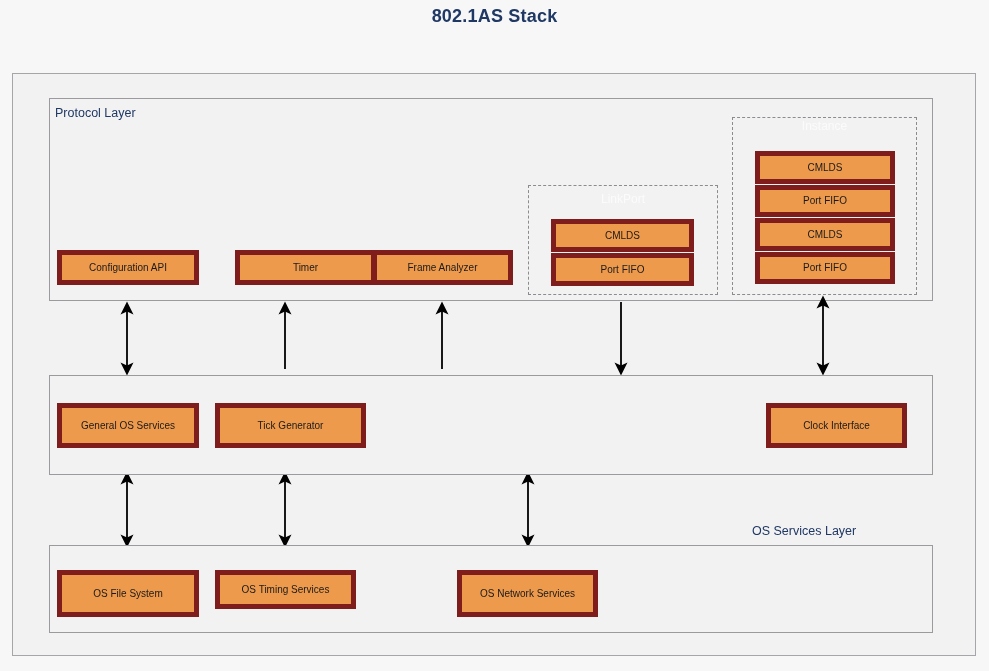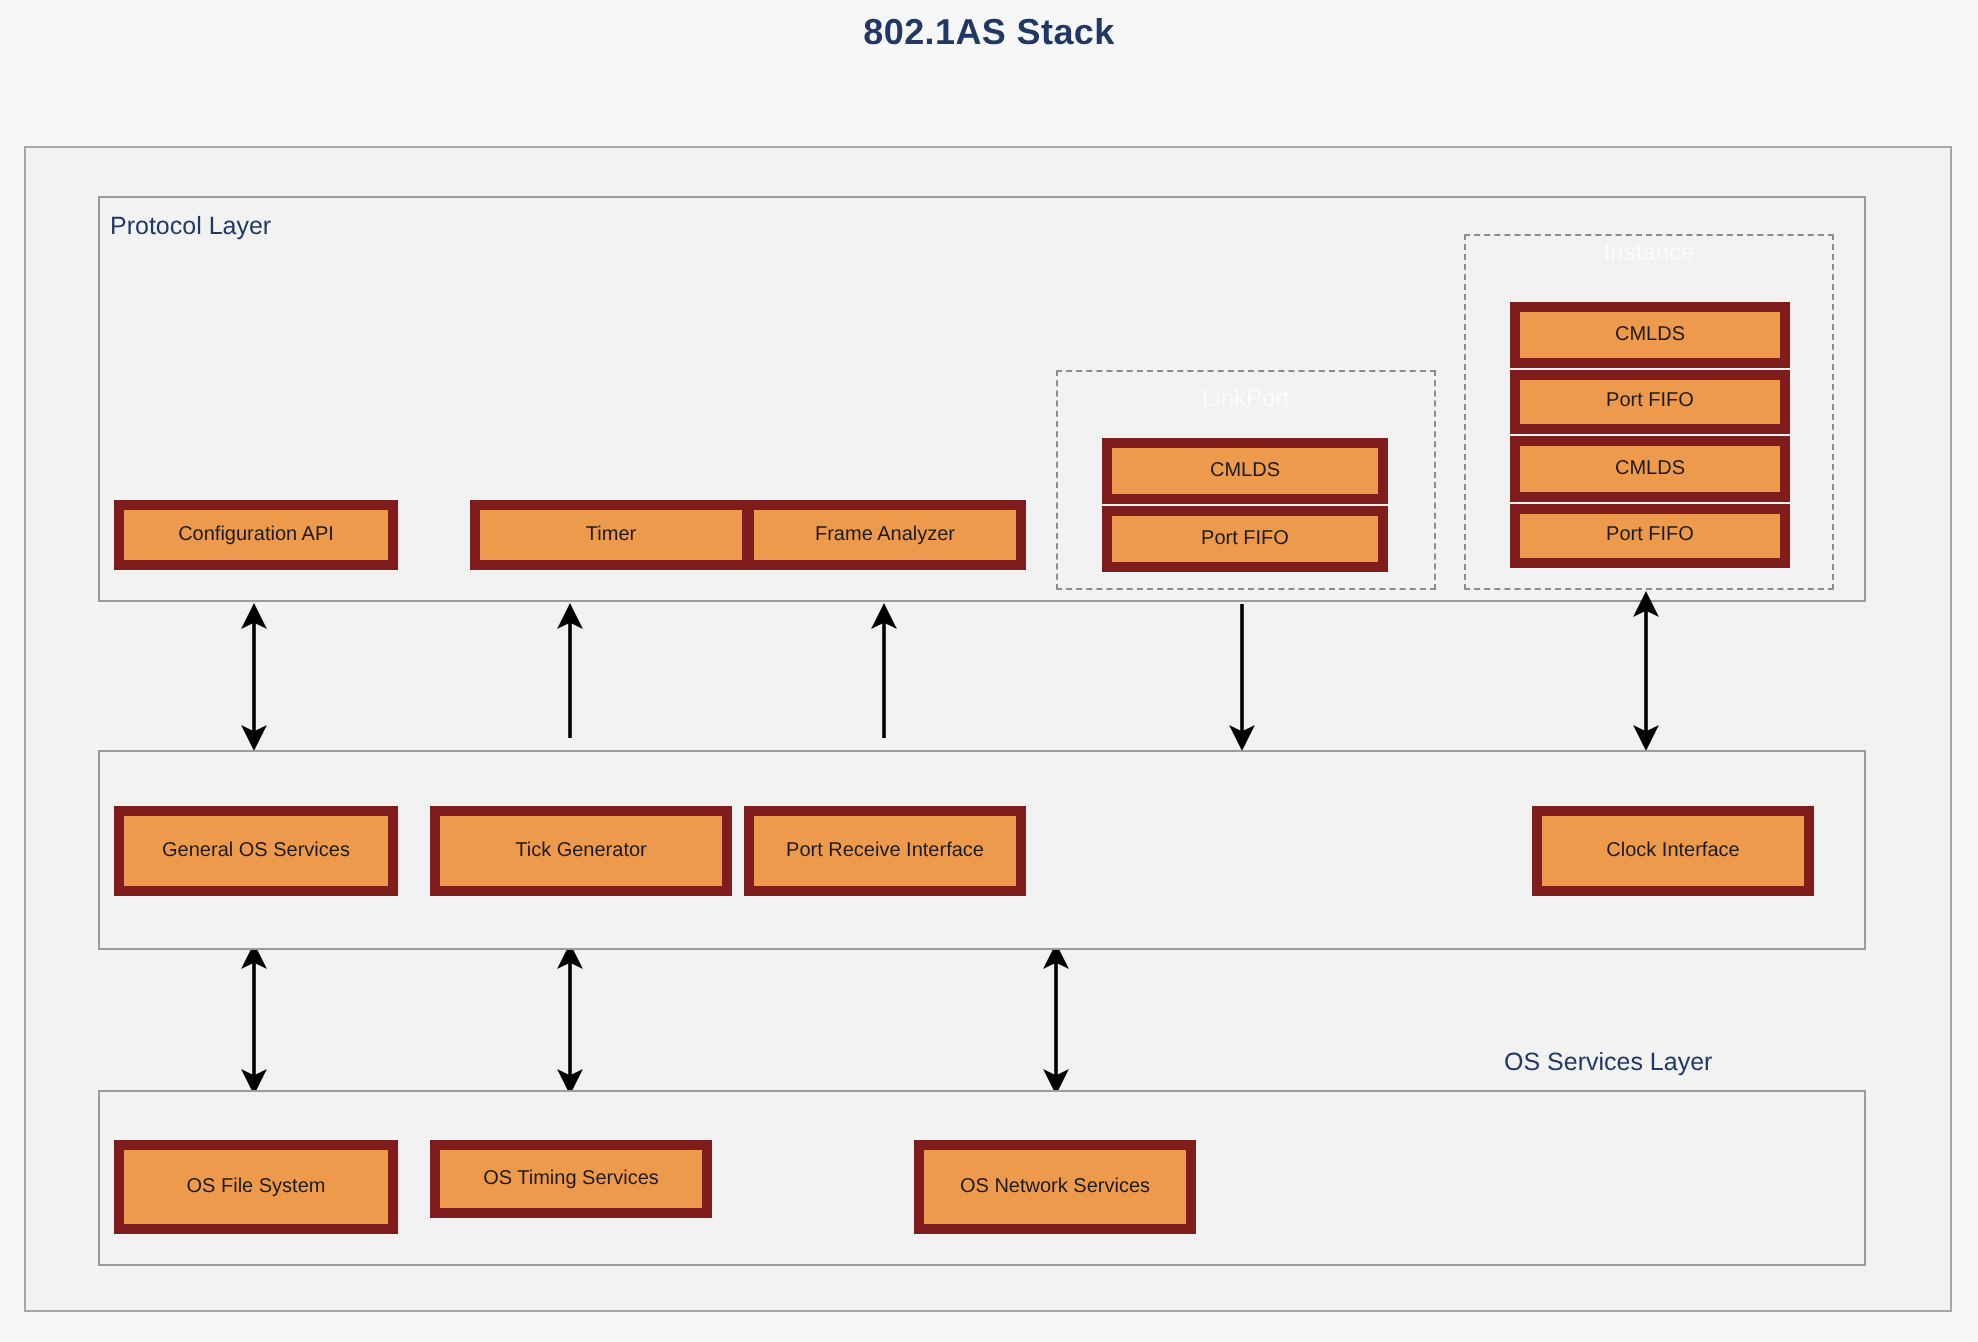--- a/index.html
+++ b/index.html
@@ -185,21 +185,20 @@
 
     <line x1="127" y1="478" x2="127" y2="541" stroke="#000" stroke-width="1.8" marker-start="url(#atail)" marker-end="url(#ahead)"></line>
     <line x1="285" y1="478" x2="285" y2="541" stroke="#000" stroke-width="1.8" marker-start="url(#atail)" marker-end="url(#ahead)"></line>
     <line x1="528" y1="478" x2="528" y2="541" stroke="#000" stroke-width="1.8" marker-start="url(#atail)" marker-end="url(#ahead)"></line>
   </svg>
 
   <div class="layer-box layer-middle"></div>
 
   <div class="obox" style="left:57px;  top:403px; width:142px; height:45px;">General OS Services</div>
   <div class="obox" style="left:215px; top:403px; width:151px; height:45px;">Tick Generator</div>
-  <div class="obox" style="left:372px; top:403px; width:141px; height:45px;">Port Receive Interface</div>
   <div class="obox" style="left:754px; top:403px; width:141px; height:45px;margin-left:12px;">Clock Interface</div>
 
   <div class="layer-box layer-os"></div>
   <div class="layer-label label-os">OS Services Layer</div>
 
   <div class="obox" style="left:57px;  top:570px; width:142px; height:47px;">OS File System</div>
   <div class="obox" style="left:215px; top:570px; width:141px; height:39px;">OS Timing Services</div>
   <div class="obox" style="left:457px; top:570px; width:141px; height:47px;">OS Network Services</div>
 
 </div>

